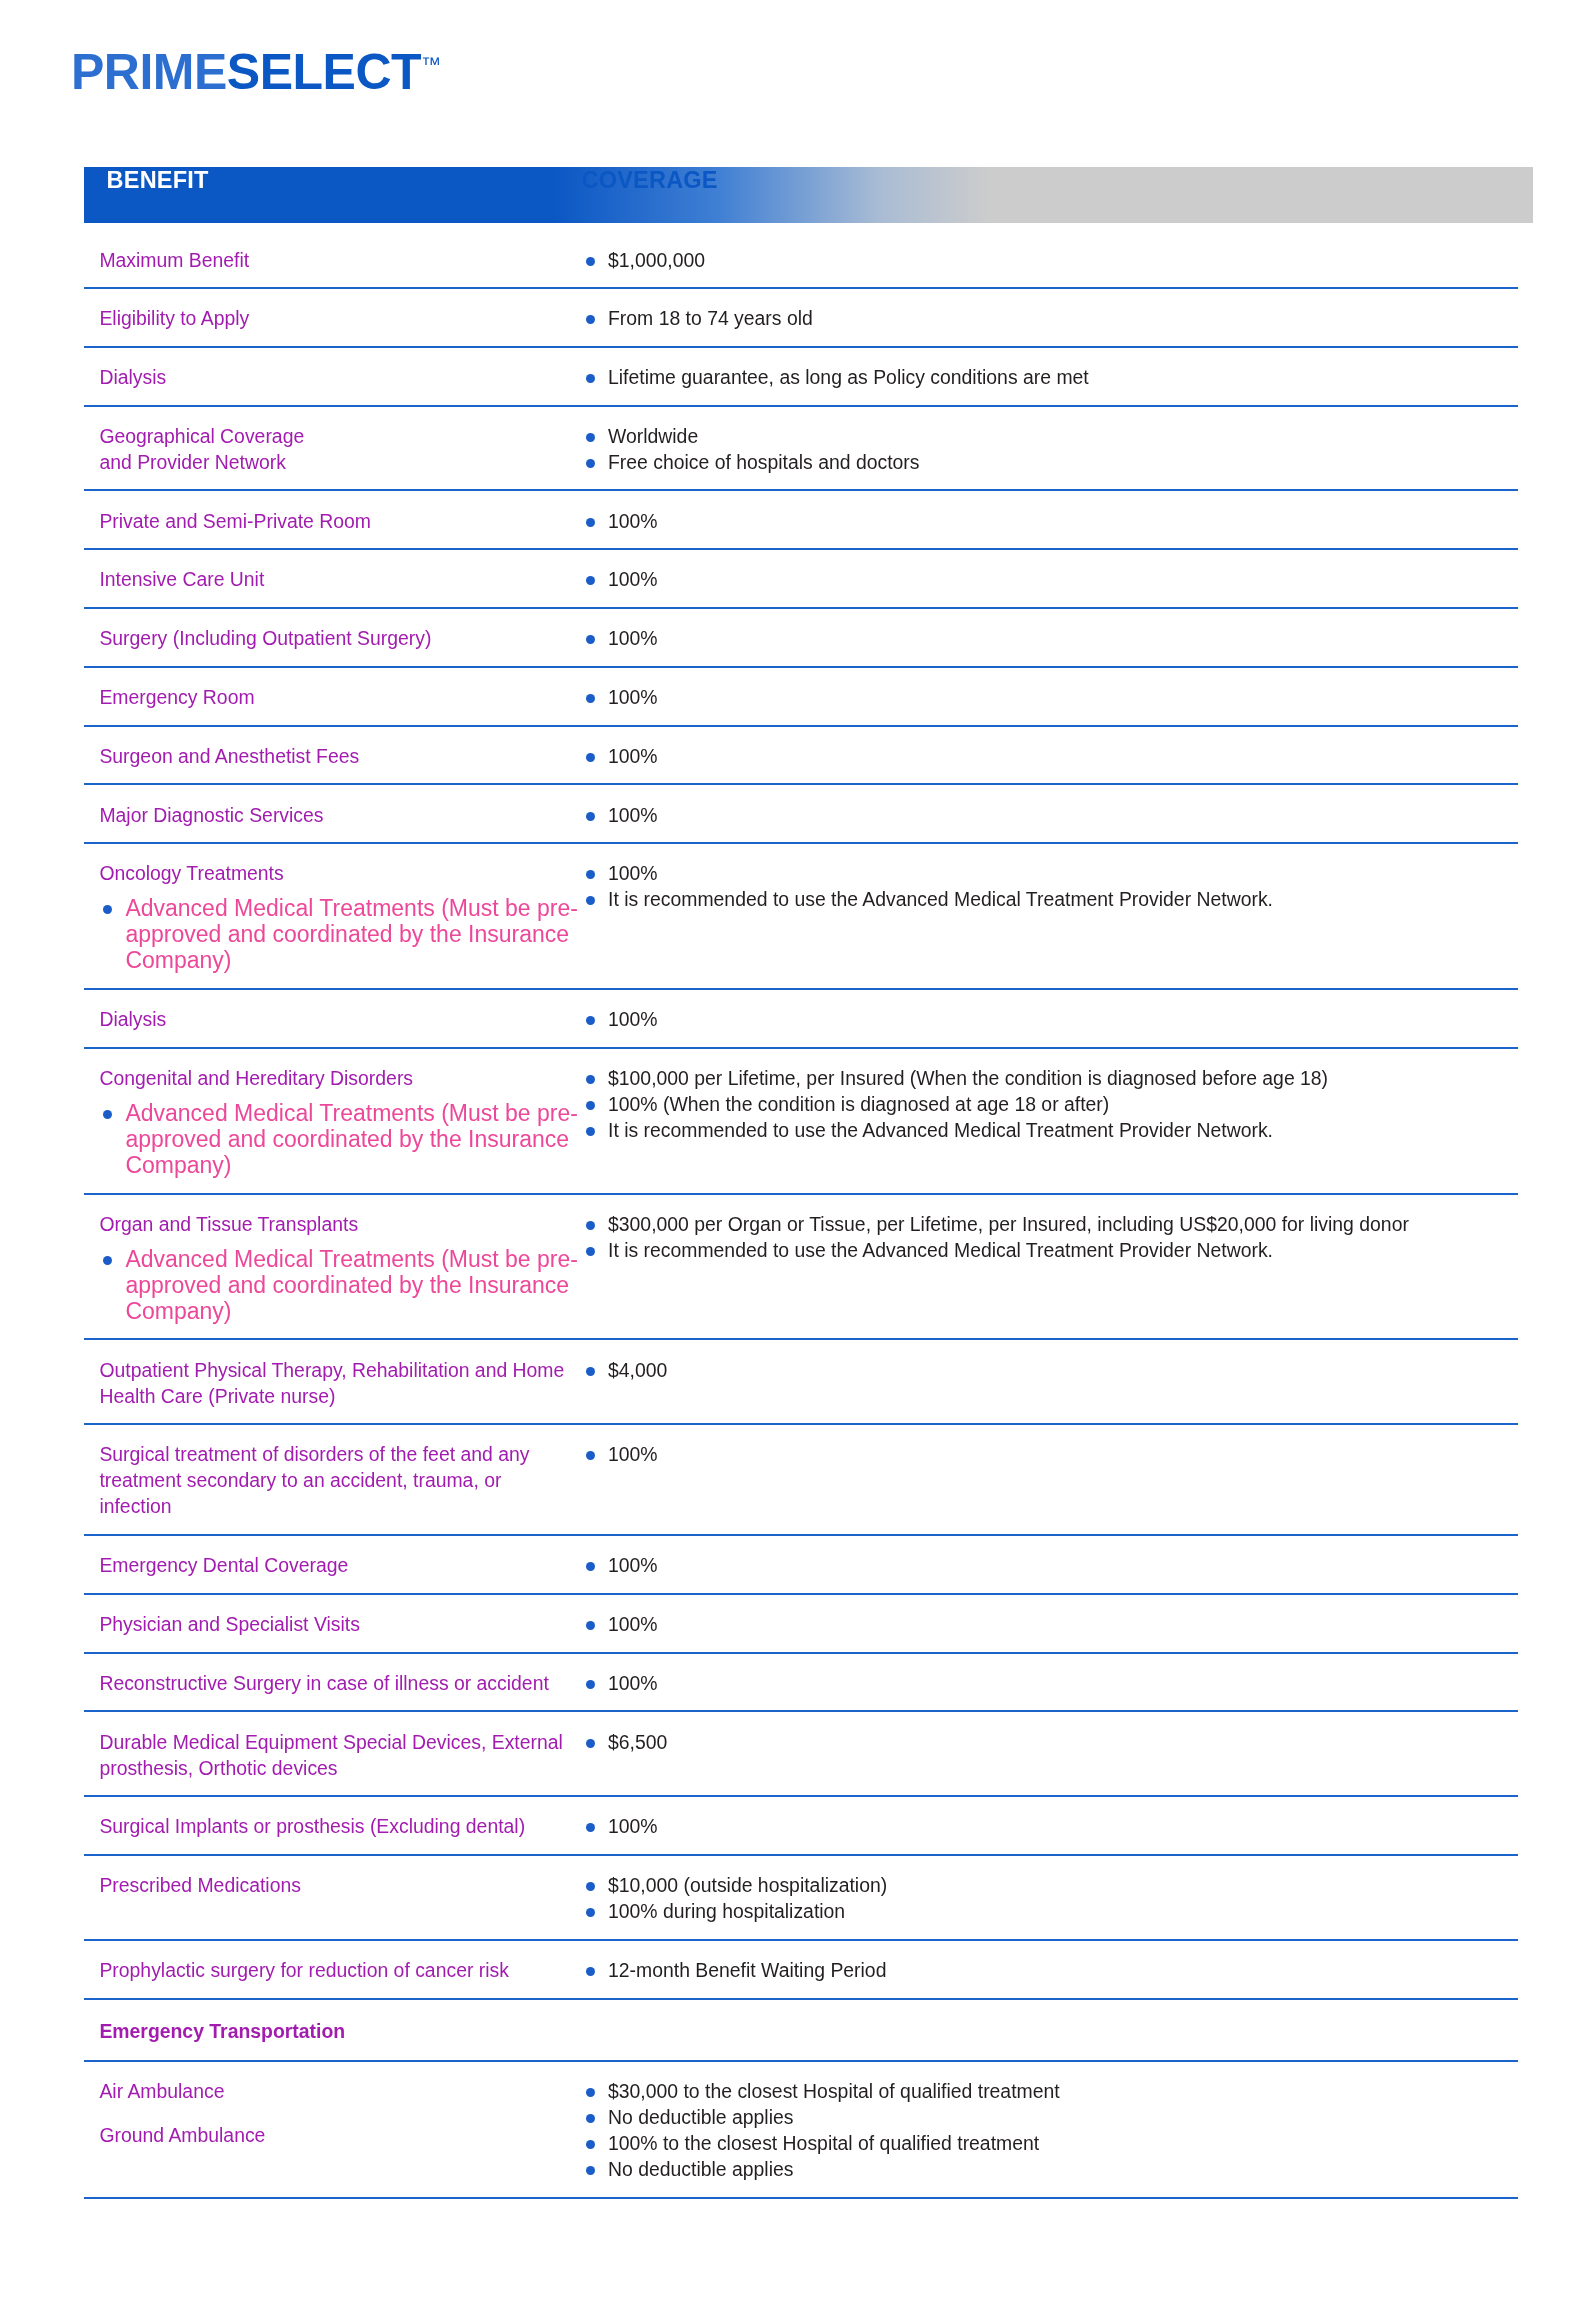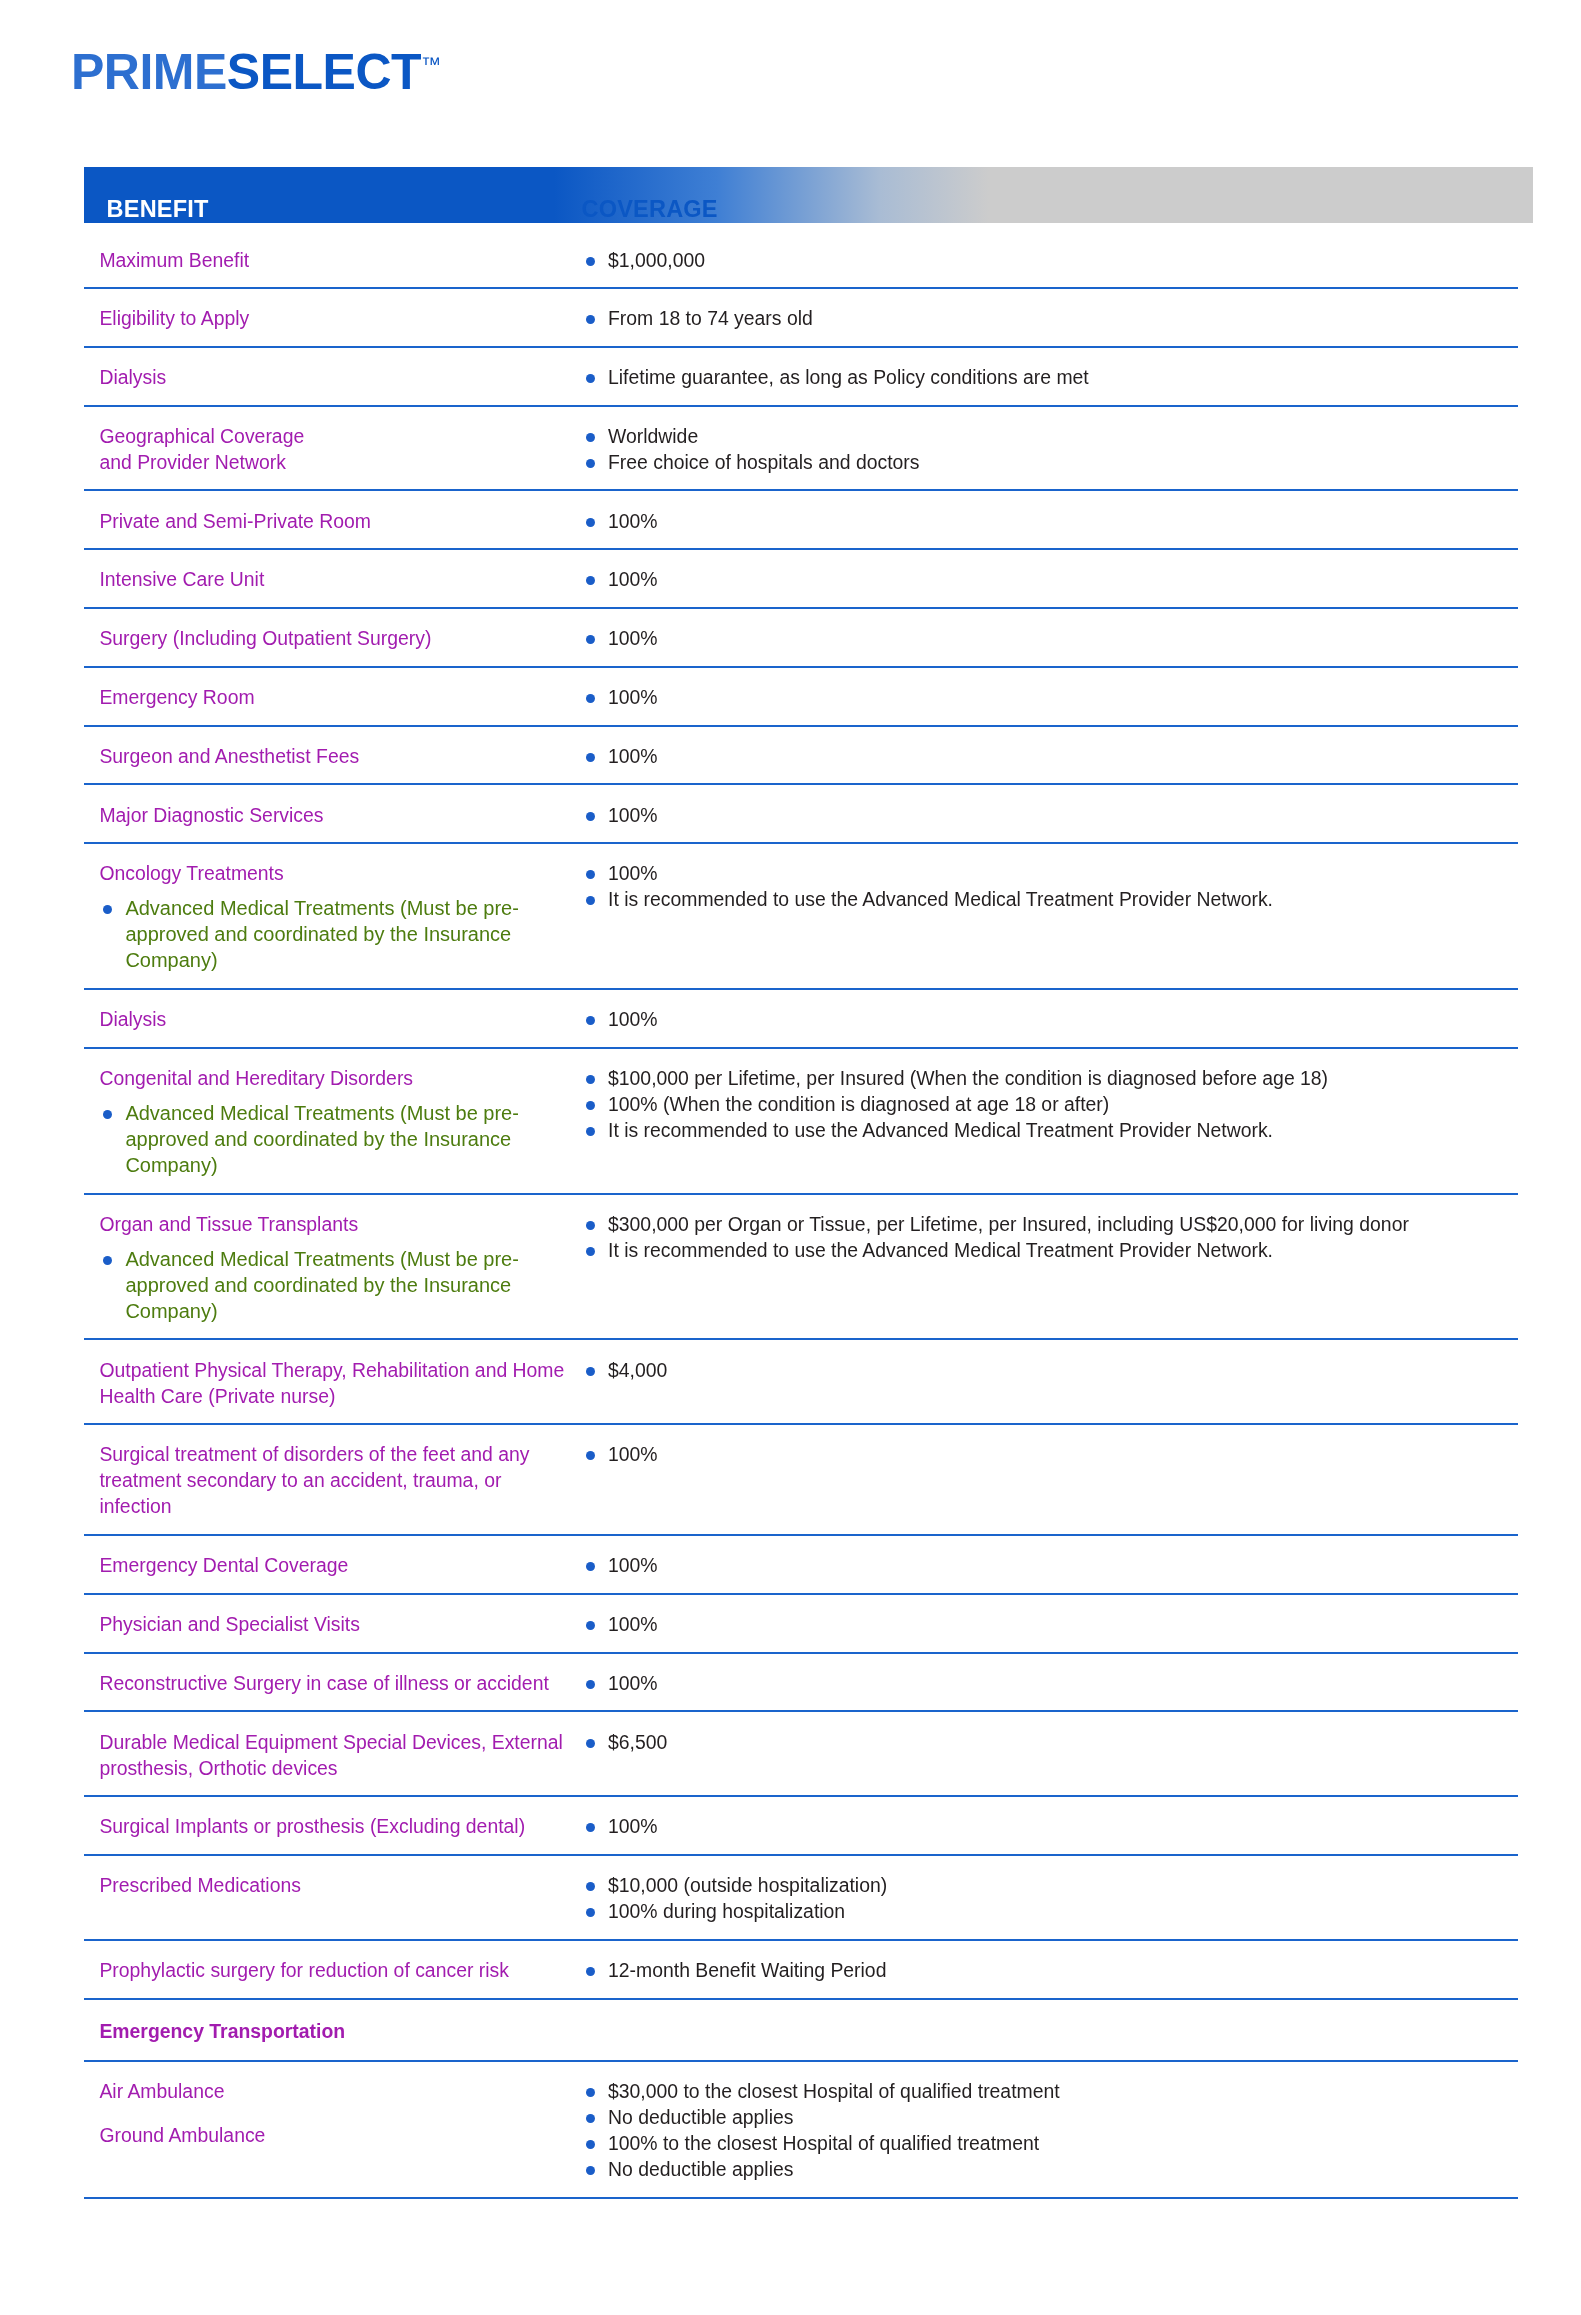--- a/index.html
+++ b/index.html
@@ -52,21 +52,21 @@
 
   
   .thead {
     height: 56px;
     background: linear-gradient(to right,
         #0b57c4 0px, #0b57c4 470px,
         #3f7fd4 633px,
         #a9bcd4 796px,
         #cccccc 905px, #cccccc 1449px);
     display: flex;
-    align-items: flex-end;
+    align-items: flex-start;
   }
   .th {
     font-size: 23.5px;
     font-weight: bold;
     letter-spacing: 0.2px;
   }
   .th-benefit {
     color: #ffffff;
     margin-left: 22.6px;
     width: 475px;
@@ -135,23 +135,23 @@
 
   
   ul.sublist {
     list-style: none;
     margin: 9px 0 0 0;
     padding: 0;
   }
   ul.sublist li {
     position: relative;
     padding-left: 26px;
-    font-size: 20px;
+    font-size: 23px;
     line-height: 26px;
-    color: #4d7c0f;
+    color: #ec4899;
   }
   ul.sublist li::before {
     content: "";
     position: absolute;
     left: 3.6px;
     top: 10px;
     width: 9px;
     height: 9px;
     border-radius: 50%;
     background: #1a5dc8;

